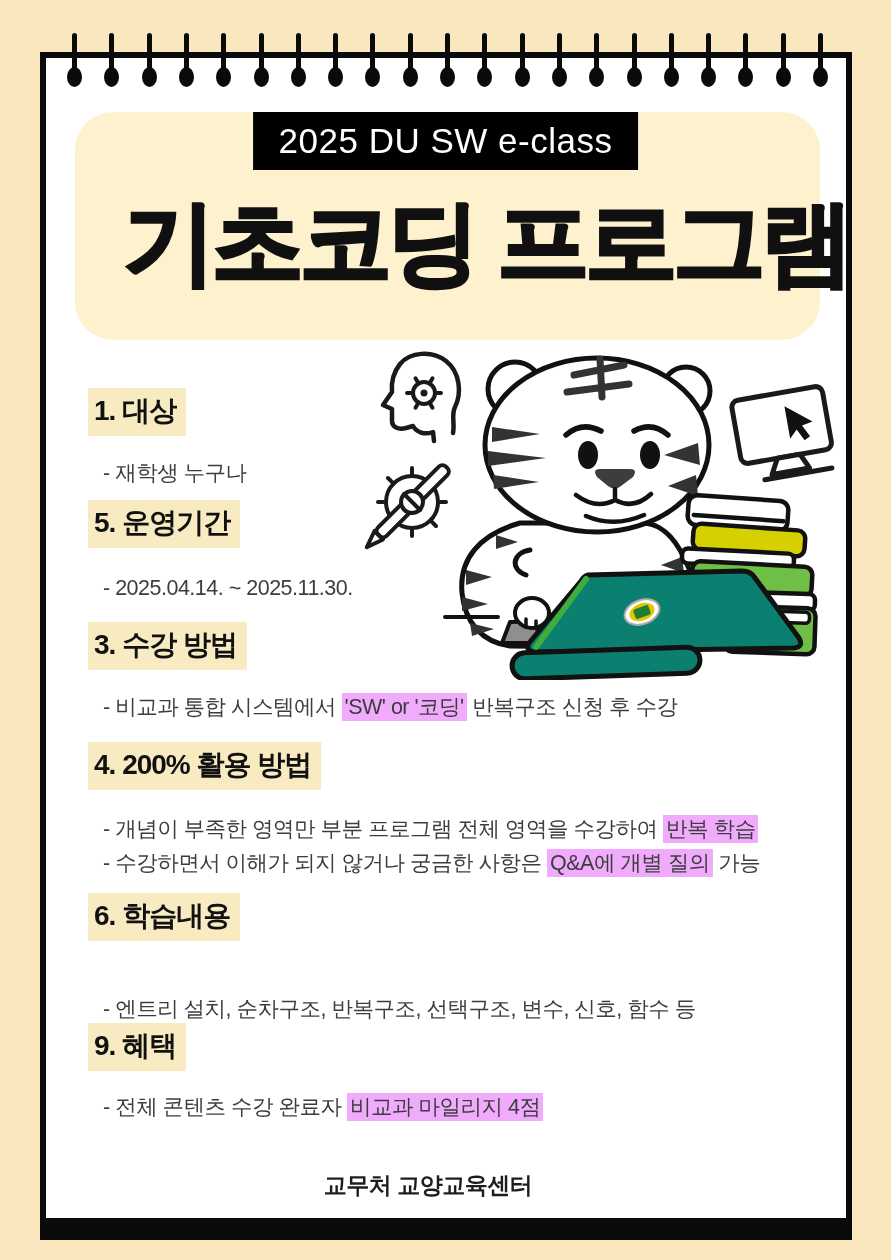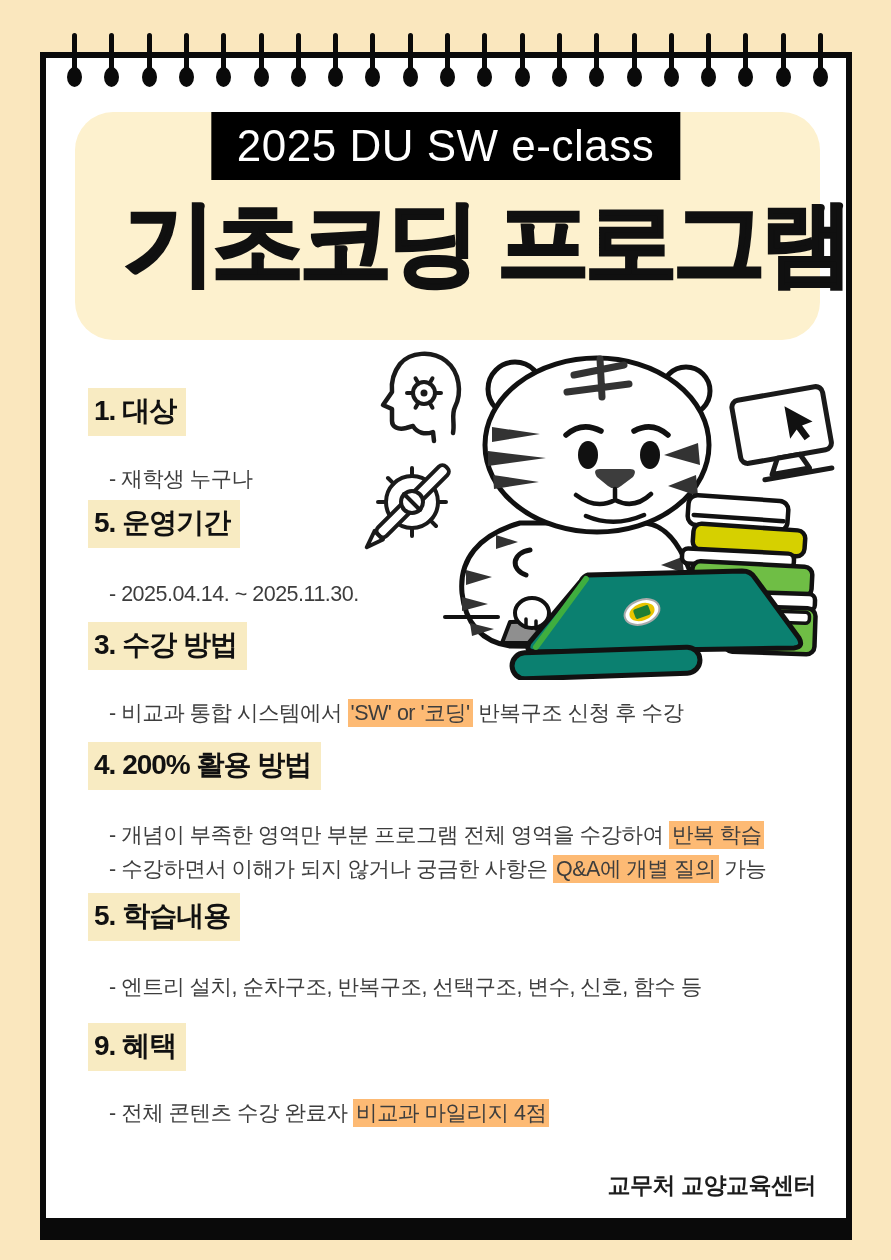--- a/index.html
+++ b/index.html
@@ -22,45 +22,45 @@
     background:#0a0a0a;border-radius:50%;
   }
   
   .title-panel{
     position:absolute;left:75px;top:112px;width:745px;height:228px;
     background:#FDF1CE;border-radius:38px;
   }
   .badge{
     position:absolute;left:50%;top:112px;transform:translateX(-50%);
     background:#000000;color:#ffffff;
-    font-size:44px;font-weight:500;letter-spacing:.5px;
+    font-size:35px;font-weight:500;letter-spacing:.5px;
     padding:9px 26px;white-space:nowrap;
   }
   .main-title{
     position:absolute;left:75px;top:190px;width:823px;
     text-align:center;color:#101010;
     font-size:92px;font-weight:700;line-height:1.15;letter-spacing:-4px;
     -webkit-text-stroke:3px #101010;white-space:nowrap;
   }
   
   .section-heading{
     position:absolute;left:88px;
     display:inline-block;background:#F8EBC2;color:#111111;
     font-size:28px;font-weight:800;letter-spacing:-1px;
     padding:4px 10px 6px 6px;white-space:nowrap;text-align:center;
   }
   .section-line{
-    position:absolute;left:97px;margin:12px;
+    position:absolute;left:97px;margin:6px;
     color:#3D3D3D;font-size:21.5px;font-weight:500;letter-spacing:-.5px;
     white-space:nowrap;
   }
-  .hl{background:#fdba74;padding:2px 3px;}
+  .hl{background:#f0abfc;padding:2px 3px;}
   .footer{
     position:absolute;left:40px;top:1170px;width:776px;
-    text-align:right;color:#1d1d1d;font-size:23px;font-weight:700;letter-spacing:-.5px;
+    text-align:center;color:#1d1d1d;font-size:23px;font-weight:700;letter-spacing:-.5px;
   }
   
   .illustration{position:absolute;left:360px;top:345px;pointer-events:none;}
 </style>
 </head>
 <body>
 
 <div class="page"></div>
 
 <div id="pins">
@@ -97,22 +97,22 @@
 <div class="section-heading" style="top:500px">5. 운영기간</div>
 <p class="section-line" style="top:570px"><span class="seg">- 2025.04.14. ~ 2025.11.30.</span></p>
 
 <div class="section-heading" style="top:622px">3. 수강 방법</div>
 <p class="section-line" style="top:686px"><span class="seg">- 비교과 통합 시스템에서 </span><span class="seg hl">'SW' or '코딩'</span><span class="seg"> 반복구조 신청 후 수강</span></p>
 
 <div class="section-heading" style="top:742px">4. 200% 활용 방법</div>
 <p class="section-line" style="top:808px"><span class="seg">- 개념이 부족한 영역만 부분 프로그램 전체 영역을 수강하여 </span><span class="seg hl">반복 학습</span></p>
 <p class="section-line" style="top:842px"><span class="seg">- 수강하면서 이해가 되지 않거나 궁금한 사항은 </span><span class="seg hl">Q&amp;A에 개별 질의</span><span class="seg"> 가능</span></p>
 
-<div class="section-heading" style="top:893px">5. 학습내용</div>
-<p class="section-line" style="top:960px"><span class="seg">- 엔트리 설치, 순차구조, 반복구조, 선택구조, 변수, 신호, 함수 등</span></p>
+<div class="section-heading" style="top:893px">6. 학습내용</div>
+<p class="section-line" style="top:988px"><span class="seg">- 엔트리 설치, 순차구조, 반복구조, 선택구조, 변수, 신호, 함수 등</span></p>
 
 <div class="section-heading" style="top:1023px">9. 혜택</div>
 <p class="section-line" style="top:1086px"><span class="seg">- 전체 콘텐츠 수강 완료자 </span><span class="seg hl">비교과 마일리지 4점</span></p>
 
 <div class="footer">교무처 교양교육센터</div>
 
 <svg class="illustration" width="492" height="335" viewBox="0 0 492 335">
 
   <g fill="none" stroke="#1a1a1a" stroke-width="4.5" stroke-linecap="round" stroke-linejoin="round">
     <path d="M93,88 C95,78 91,70 95,62 C102,48 100,27 86,16 C72,5 50,7 40,19 C33,28 31,37 32,47 L23,60 L32,64 L32,76 C32,82 38,85 46,83 L53,81 C57,88 65,90 73,87 L74,96" fill="#ffffff"></path>

